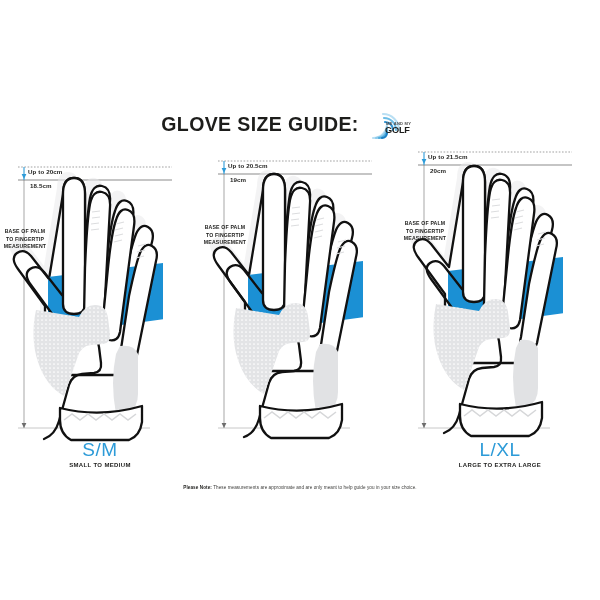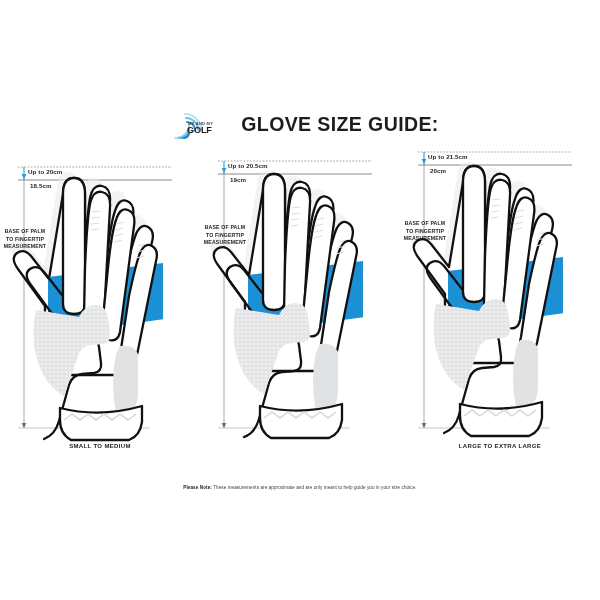--- a/index.html
+++ b/index.html
@@ -132,36 +132,36 @@
     line-height: 1;
   }
   #footnote b { color: #1d1d1b; }
 </style>
 </head>
 <body>
 
 <div id="page">
 
   <div id="header">
+    <div id="title">GLOVE SIZE GUIDE:</div>
     <div id="logo">
       <svg width="70" height="34" viewBox="0 0 70 34">
         <g fill="none" stroke-linecap="round">
           <path d="M14 30 A14 14 0 0 0 28 16" stroke="#b9dff3" stroke-width="2.1"></path>
           <path d="M17 30 A11 11 0 0 0 28 19" stroke="#8ccaeb" stroke-width="2.1"></path>
           <path d="M20 30 A8 8 0 0 0 28 22" stroke="#4facdd" stroke-width="2.1"></path>
           <path d="M23 30 A5 5 0 0 0 28 25" stroke="#1b7fc4" stroke-width="2.1"></path>
           <path d="M30 4 A16 16 0 0 1 46 20" stroke="#b9dff3" stroke-width="2.1" transform="translate(-6,2)"></path>
           <path d="M31 8 A12 12 0 0 1 43 20" stroke="#6cbde6" stroke-width="2.1" transform="translate(-6,2)"></path>
           <path d="M32 12 A8 8 0 0 1 40 20" stroke="#2f93d2" stroke-width="2.1" transform="translate(-6,2)"></path>
         </g>
         <text x="27" y="17" font-family="Liberation Sans, sans-serif" font-size="4.1" font-weight="bold" fill="#4a4a4a" letter-spacing="0.2">ME AND MY</text>
         <text x="26" y="25" font-family="Liberation Sans, sans-serif" font-size="9.2" font-weight="bold" fill="#1d1d1b" letter-spacing="-0.2">GOLF</text>
       </svg>
     </div>
-    <div id="title">GLOVE SIZE GUIDE:</div>
   </div>
 
   <div class="panel" id="panel-sm">
     <svg width="200" height="300" viewBox="0 0 200 300">
       <defs>
         <pattern id="dots-sm" width="4" height="4" patternUnits="userSpaceOnUse">
           <circle cx="2" cy="2" r="0.85" fill="#ffffff"></circle>
         </pattern>
         <clipPath id="clip-blue-sm">
           <path d="M48 4 L48 246 Q48 262 62 274 L150 274 Q163 262 163 246 L163 4 Z"></path>
@@ -424,23 +424,25 @@
     <div class="meas-top" style="left:28px; top:4px;">Up to 21.5cm</div>
     <div class="meas-bottom" style="left:30px; top:18px;">20cm</div>
     <div class="meas-side" style="left:2px; top:70px; width:46px;">
       <span>BASE OF PALM</span><br>
       <span>TO FINGERTIP</span><br>
       <span>MEASUREMENT</span>
     </div>
   </div>
 
   <div class="size-block" id="size-sm">
+    <div class="size-code">S/M</div>
     <div class="size-desc">SMALL TO MEDIUM</div>
   </div>
   <div class="size-block" id="size-lxl">
+    <div class="size-code">L/XL</div>
     <div class="size-desc">LARGE TO EXTRA LARGE</div>
   </div>
 
   <div id="footnote">
     <b>Please Note:</b><span> These measurements are approximate and are only meant to help guide you in your size choice.</span>
   </div>
 
 </div>
 
 </body></html>

